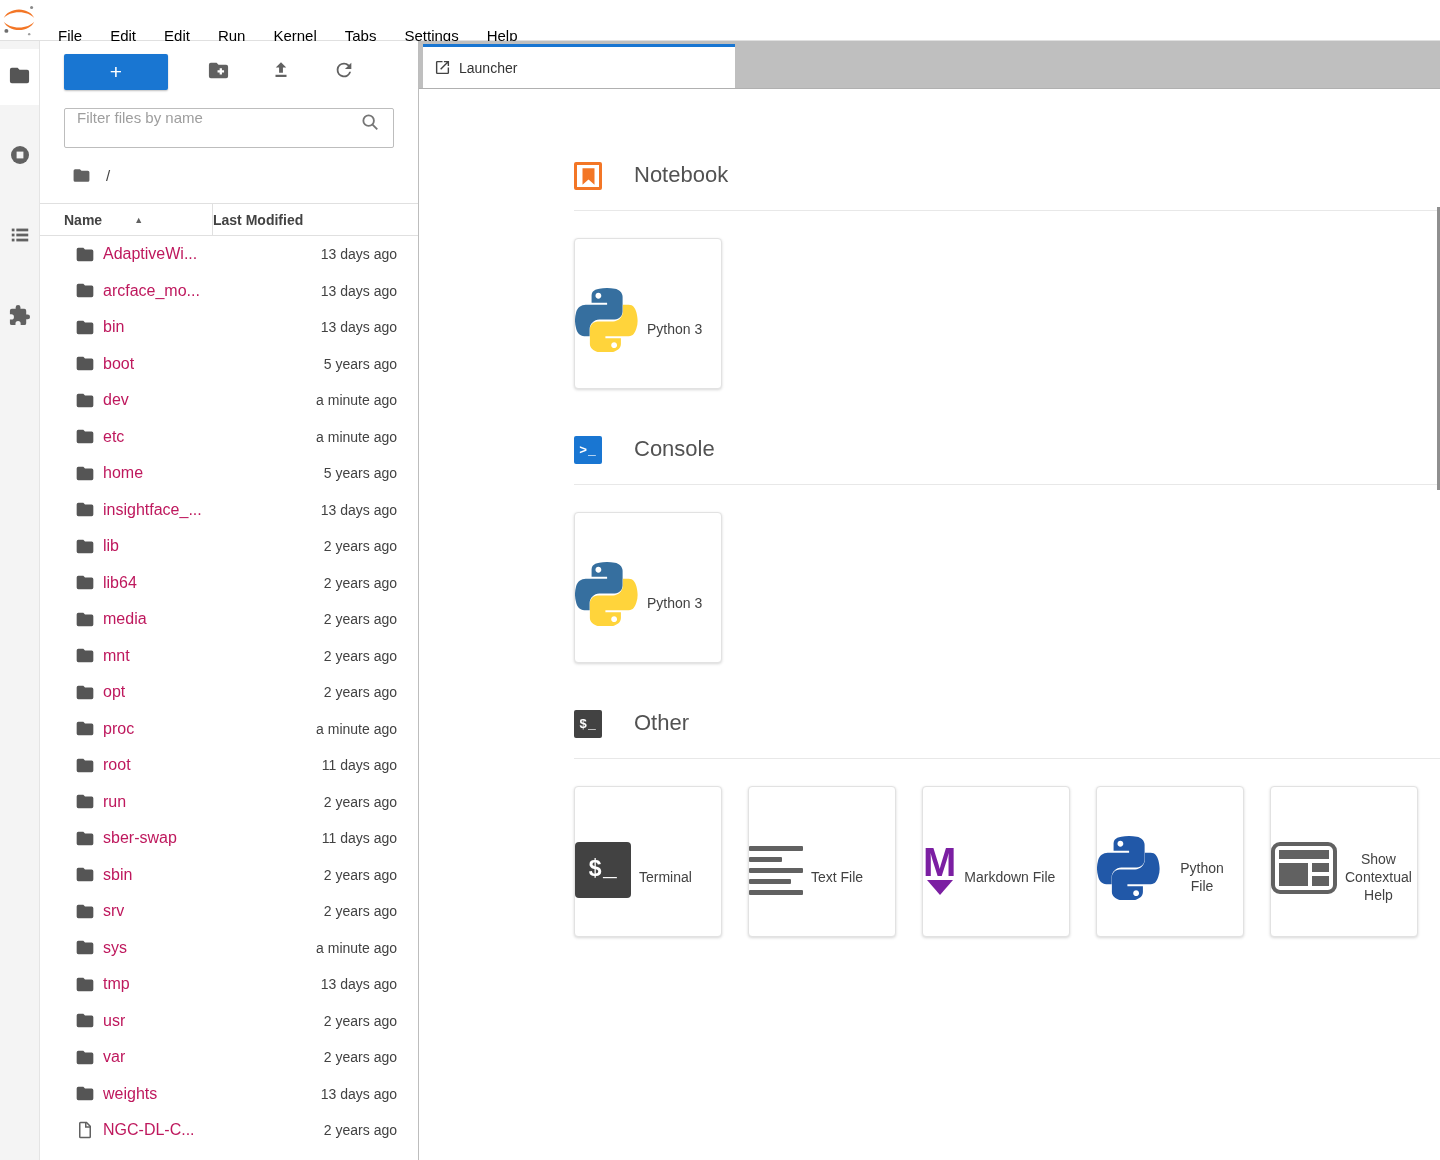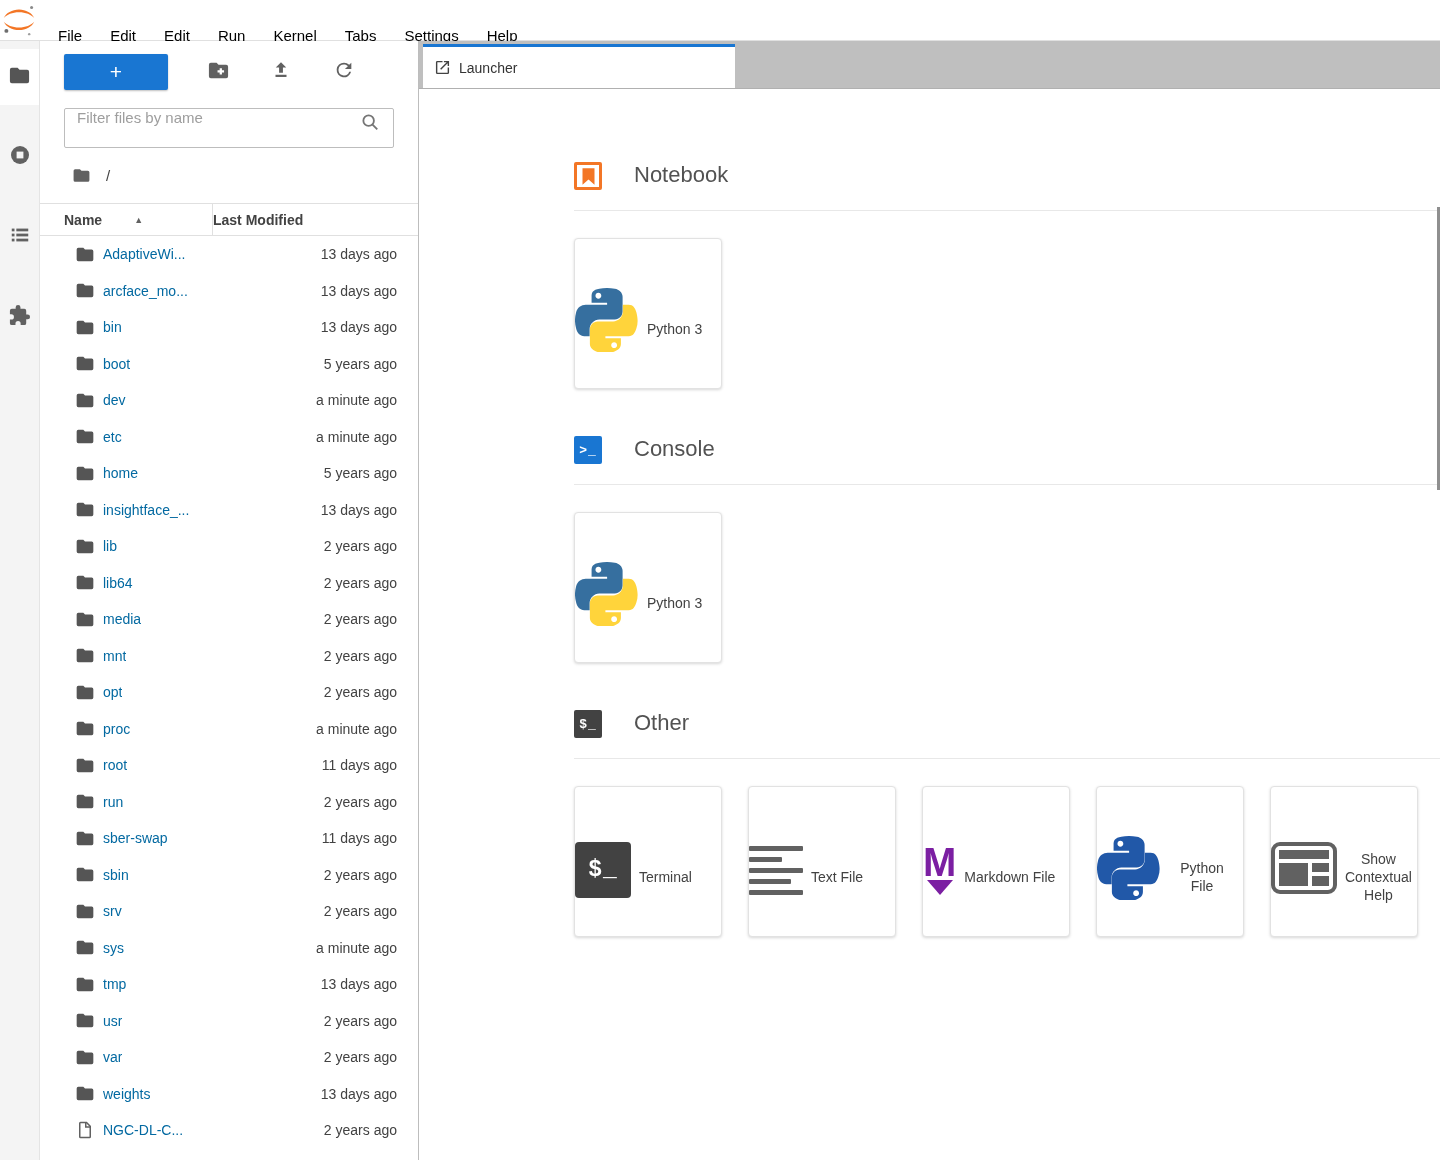--- a/index.html
+++ b/index.html
@@ -41,21 +41,21 @@
   #fb-header { margin-top:15px; height:33px; border-top:1px solid #e0e0e0; border-bottom:1px solid #e0e0e0;
                display:flex; align-items:center; padding-left:24px; padding-right:21px;
                font-size:14px; font-weight:700; color:#424242; }
   #col-name { width:149px; display:flex; align-items:center; gap:32px; height:100%; border-right:1px solid #e0e0e0; cursor:pointer; }
   #sort-caret { font-size:9px; color:#616161; }
   #col-modified { flex:1; text-align:left; cursor:pointer; }
 
   #fb-rows { flex:1; overflow:hidden; }
   .file-row { height:36.5px; display:flex; align-items:center; padding:0 21px 0 35px; cursor:pointer; }
   .file-row .icon { width:20px; height:20px; display:flex; align-items:center; justify-content:center; flex:none; }
-  .row-name { margin-left:8px; font-size:14px; color:#0369a1; white-space:nowrap; overflow:hidden; }
+  .row-name { margin-left:8px; font-size:16px; color:#be185d; white-space:nowrap; overflow:hidden; }
   .row-time { margin-left:auto; font-size:14px; color:#424242; white-space:nowrap; }
 
   
   #main { flex:1; display:flex; flex-direction:column; background:#fff; position:relative; }
   #tab-bar { height:48px; background:#bfbfbf; border-bottom:1px solid #b0b0b0; padding:3px 0 0 4px; display:flex; flex:none; }
   #launcher-tab { width:312px; background:#fff; border-top:3px solid #1976d2;
                   display:flex; align-items:center; gap:9px; padding-left:11px;
                   font-size:14px; color:#333; cursor:pointer; }
 
   #launcher-body { flex:1; padding:73px 0 0 155px; overflow:hidden; }

